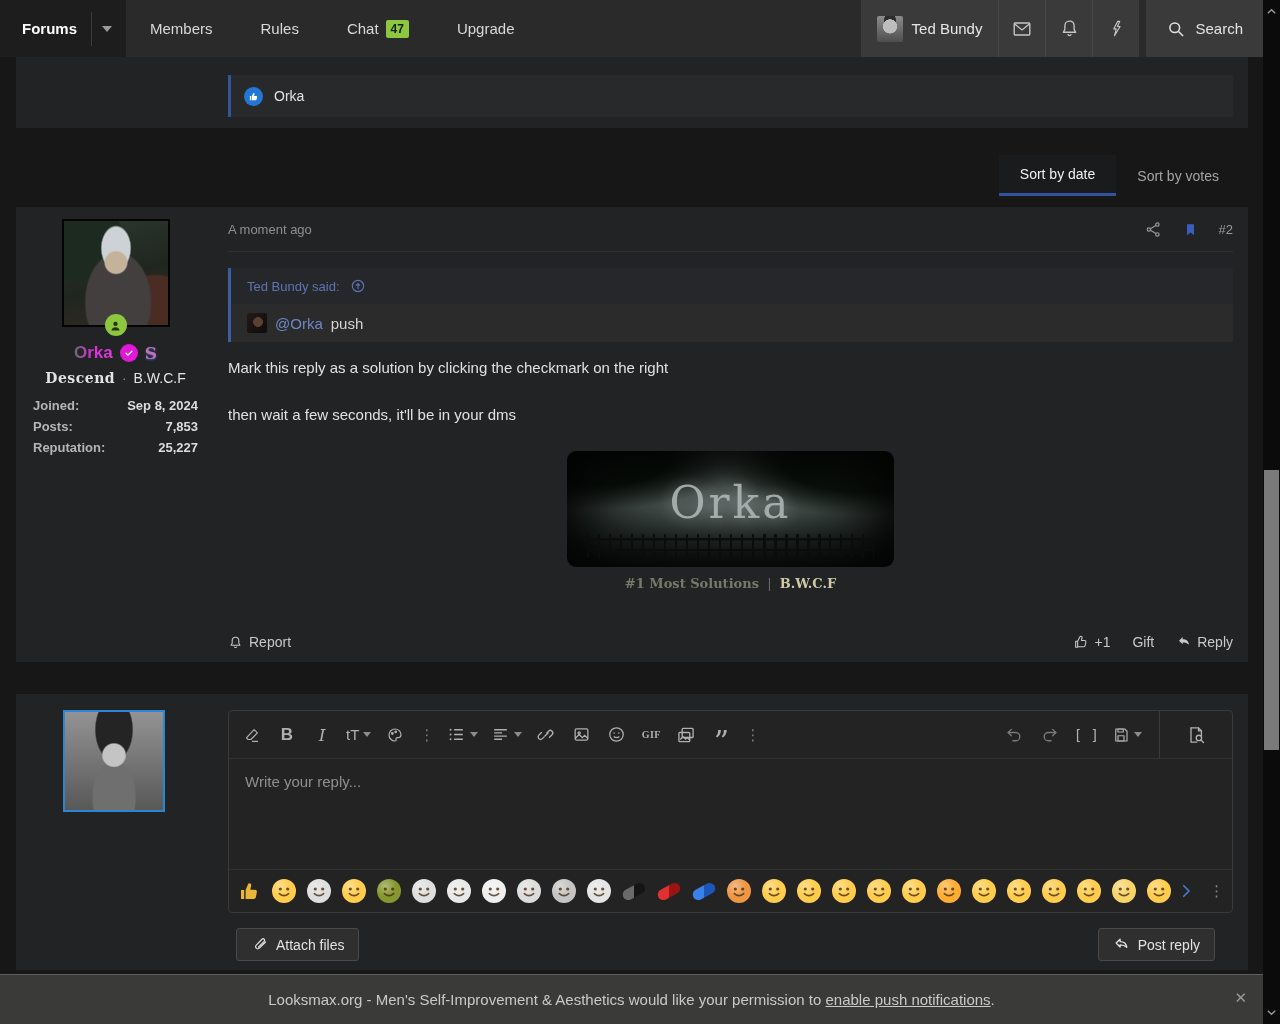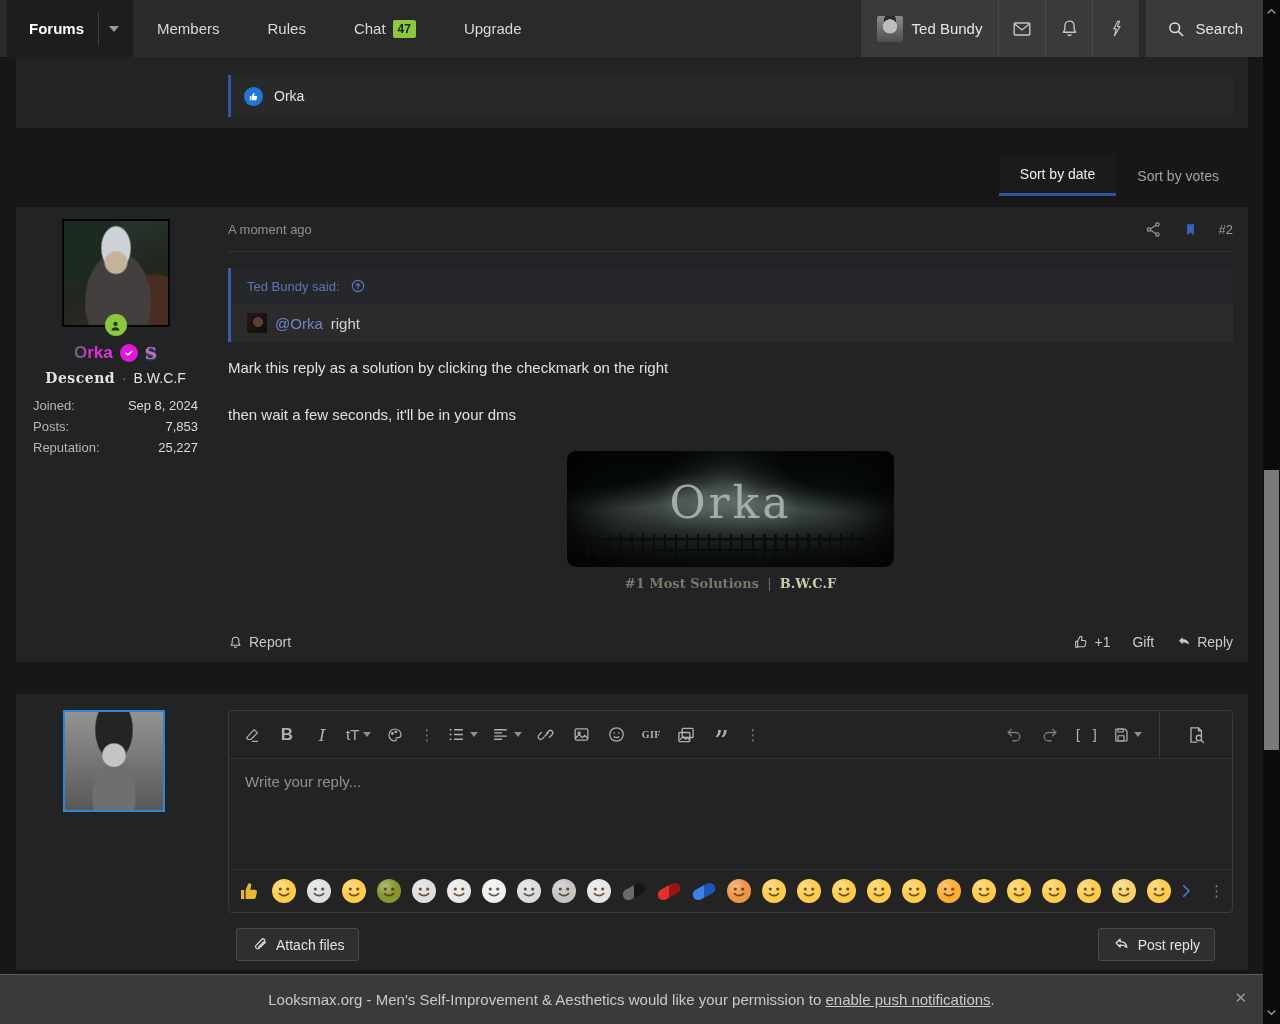--- a/index.html
+++ b/index.html
@@ -1,21 +1,21 @@
 <!DOCTYPE html>
 <html><head>
 <meta charset="utf-8">
 <style>
   * { margin:0; padding:0; box-sizing:border-box; }
   html,body { width:1280px; height:1024px; background:#161616; overflow:hidden;
     font-family:"Liberation Sans", sans-serif; color:#d8d8d8; font-size:14px; }
   .page { position:absolute; top:0; left:0; width:1263px; height:1024px; background:#171717; }
 
   
-  .navbar { position:absolute; top:0; left:0; right:0; height:57px; background:#2a2a2a; display:flex;padding-left:7px; }
+  .navbar { position:absolute; top:0; left:0; right:0; height:57px; background:#2a2a2a; display:flex; }
   .nav-left { display:flex; align-items:stretch; }
   .nav-forums { background:#1d1d1d; display:flex; align-items:center; padding:0 0 0 22px; cursor:pointer; }
   .nav-forums .lbl { color:#fff; font-weight:bold; font-size:15px; }
   .nav-fsep { width:1px; height:34px; background:#3d3d3d; margin:0 10px 0 14px; }
   .caret-down { width:0; height:0; border-left:5px solid transparent; border-right:5px solid transparent; border-top:6px solid #9a9a9a; margin-right:14px; }
   .nav-item { display:flex; align-items:center; padding:0 24px; color:#d9d9d9; font-size:15px; cursor:pointer; }
   .chat-badge { display:inline-block; background:#8dc63f; color:#15200a; font-weight:bold; font-size:12px; padding:2px 5px; border-radius:2px; margin-left:7px; }
   .nav-right { margin-left:auto; display:flex; align-items:stretch; }
   .nav-user { background:#3a3a3a; display:flex; align-items:center; gap:9px; padding:0 16px; color:#e6e6e6; font-size:15px; cursor:pointer; }
   .nav-mini-avatar { width:26px; height:26px; border-radius:2px;
@@ -50,21 +50,21 @@
   .online-badge { position:absolute; left:50%; bottom:-11px; transform:translateX(-50%); width:22px; height:22px; border-radius:50%; background:#8dc63f; display:flex; align-items:center; justify-content:center; }
   .username-row { margin-top:16px; display:flex; align-items:center; justify-content:center; gap:7px; }
   .uname { font-size:17px; font-weight:bold; cursor:pointer;
     background:linear-gradient(90deg,#6a6a6a 0%, #d92ed9 45%, #e23de2 100%);
     -webkit-background-clip:text; background-clip:text; color:transparent; }
   .badge-check { width:18px; height:18px; border-radius:50%; background:#e018d8; color:#fff; font-size:11px; font-weight:bold; display:flex; align-items:center; justify-content:center; }
   .badge-s { font-family:"DejaVu Serif", serif; font-size:17px; font-weight:bold; color:#c86fb4; text-shadow:0 1px 2px #3b5fc0; }
   .usertitle { margin-top:7px; font-size:14px; color:#e3e3e3; }
   .usertitle .descend { font-family:"DejaVu Serif", serif; font-weight:bold; letter-spacing:.5px; }
   .usertitle .sep { color:#8a8a8a; margin:0 3px; }
-  .stats { margin:12px 17px 0 17px; font-size:13px; }
+  .stats { margin:12px 17px 0 17px; font-size:13px;font-weight:bold; }
   .stat-row { display:flex; justify-content:space-between; margin-bottom:6px; }
   .stat-label { color:#b5b5b5; }
   .stat-value { color:#dcdcdc; }
 
   .post-main { position:absolute; left:199px; right:0; top:0; bottom:0; padding:0 15px 0 13px; }
   .post-header { height:45px; display:flex; align-items:center; border-bottom:1px solid #313131; }
   .post-time { color:#8f8f8f; font-size:13px; cursor:pointer; }
   .post-header-right { margin-left:auto; display:flex; align-items:center; gap:21px; color:#9a9a9a; }
   .post-num { font-size:13px; cursor:pointer; }
   .icon-btn { display:inline-flex; cursor:pointer; color:#9a9a9a; }
@@ -283,21 +283,21 @@
           <div class="quote-head">
             <span class="quote-attrib">Ted Bundy said:</span>
             <svg width="16" height="16" viewBox="0 0 24 24" fill="none" stroke="#5d76b2" stroke-width="1.7" stroke-linecap="round" stroke-linejoin="round" style="cursor:pointer">
                 <circle cx="12" cy="12" r="8.5"></circle>
                 <path d="M12 16 v-7 M9.3 11.2 12 8.5 l2.7 2.7"></path>
               </svg>
           </div>
           <div class="quote-body">
             <span class="quote-mini-avatar"></span>
             <span class="mention">@Orka</span>
-            <span>right</span>
+            <span>push</span>
           </div>
         </div>
 
         <p class="p1">Mark this reply as a solution by clicking the checkmark on the right</p>
         <p class="p2">then wait a few seconds, it'll be in your dms</p>
 
         <div class="sig-image">
           <span class="orka-text">Orka</span>
           <span class="fence"></span>
         </div>

